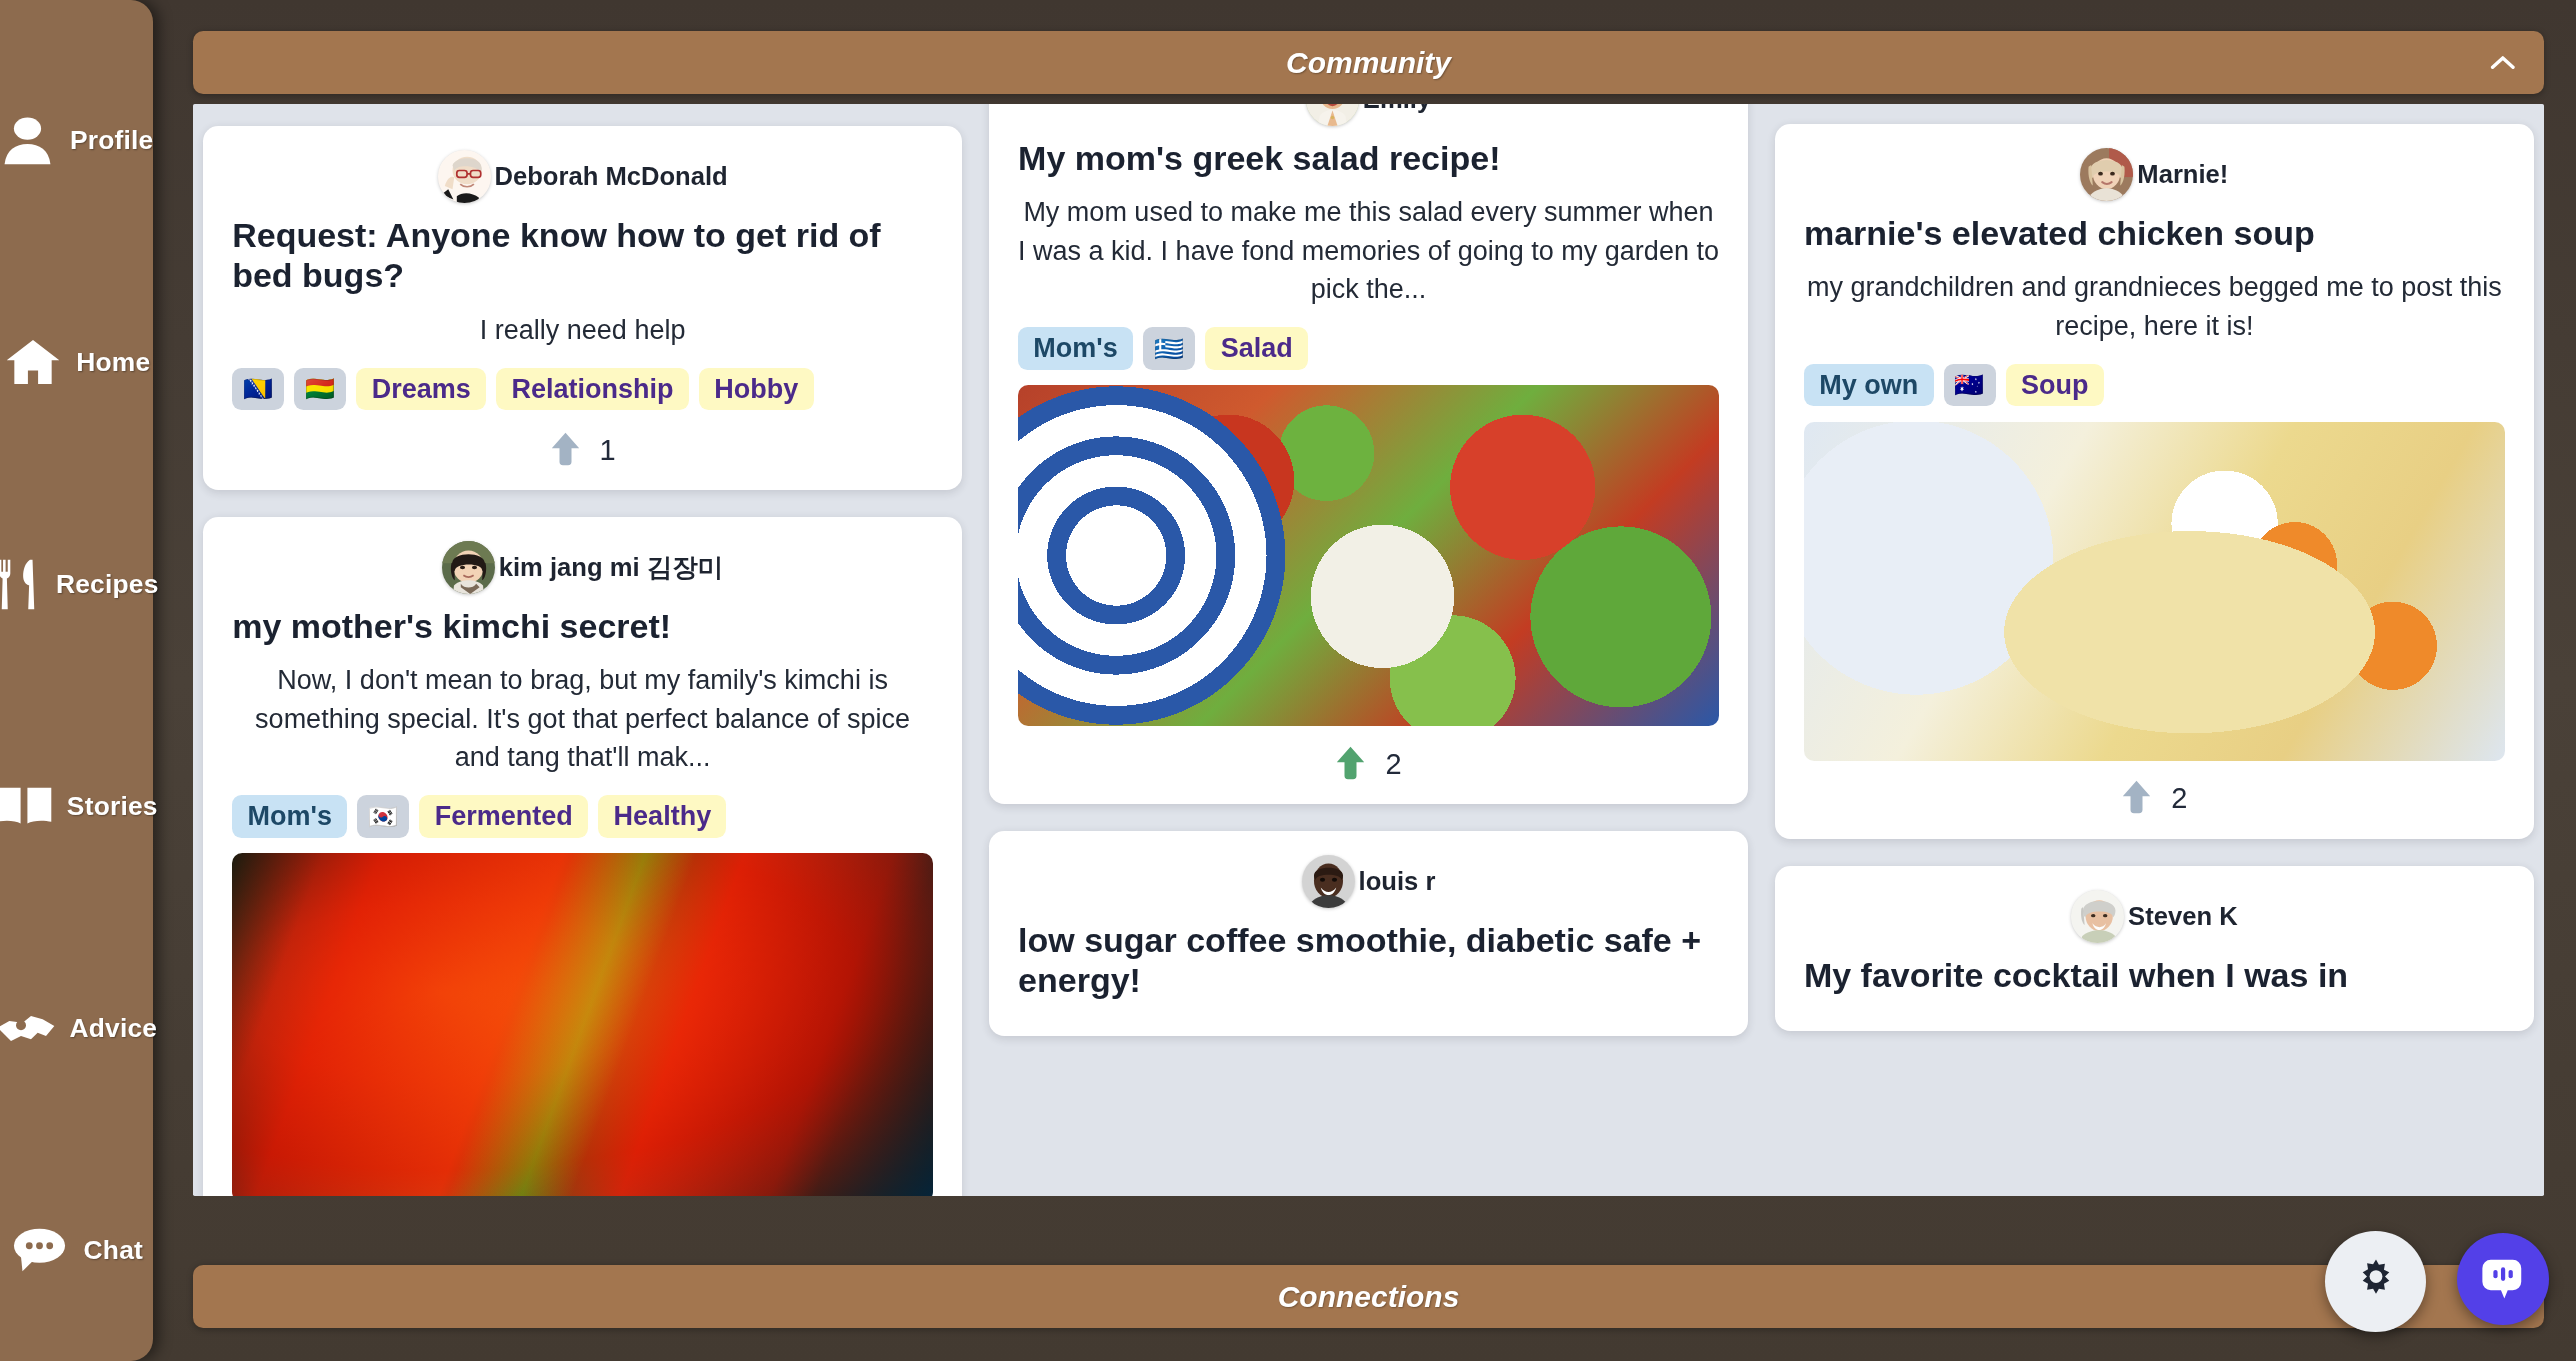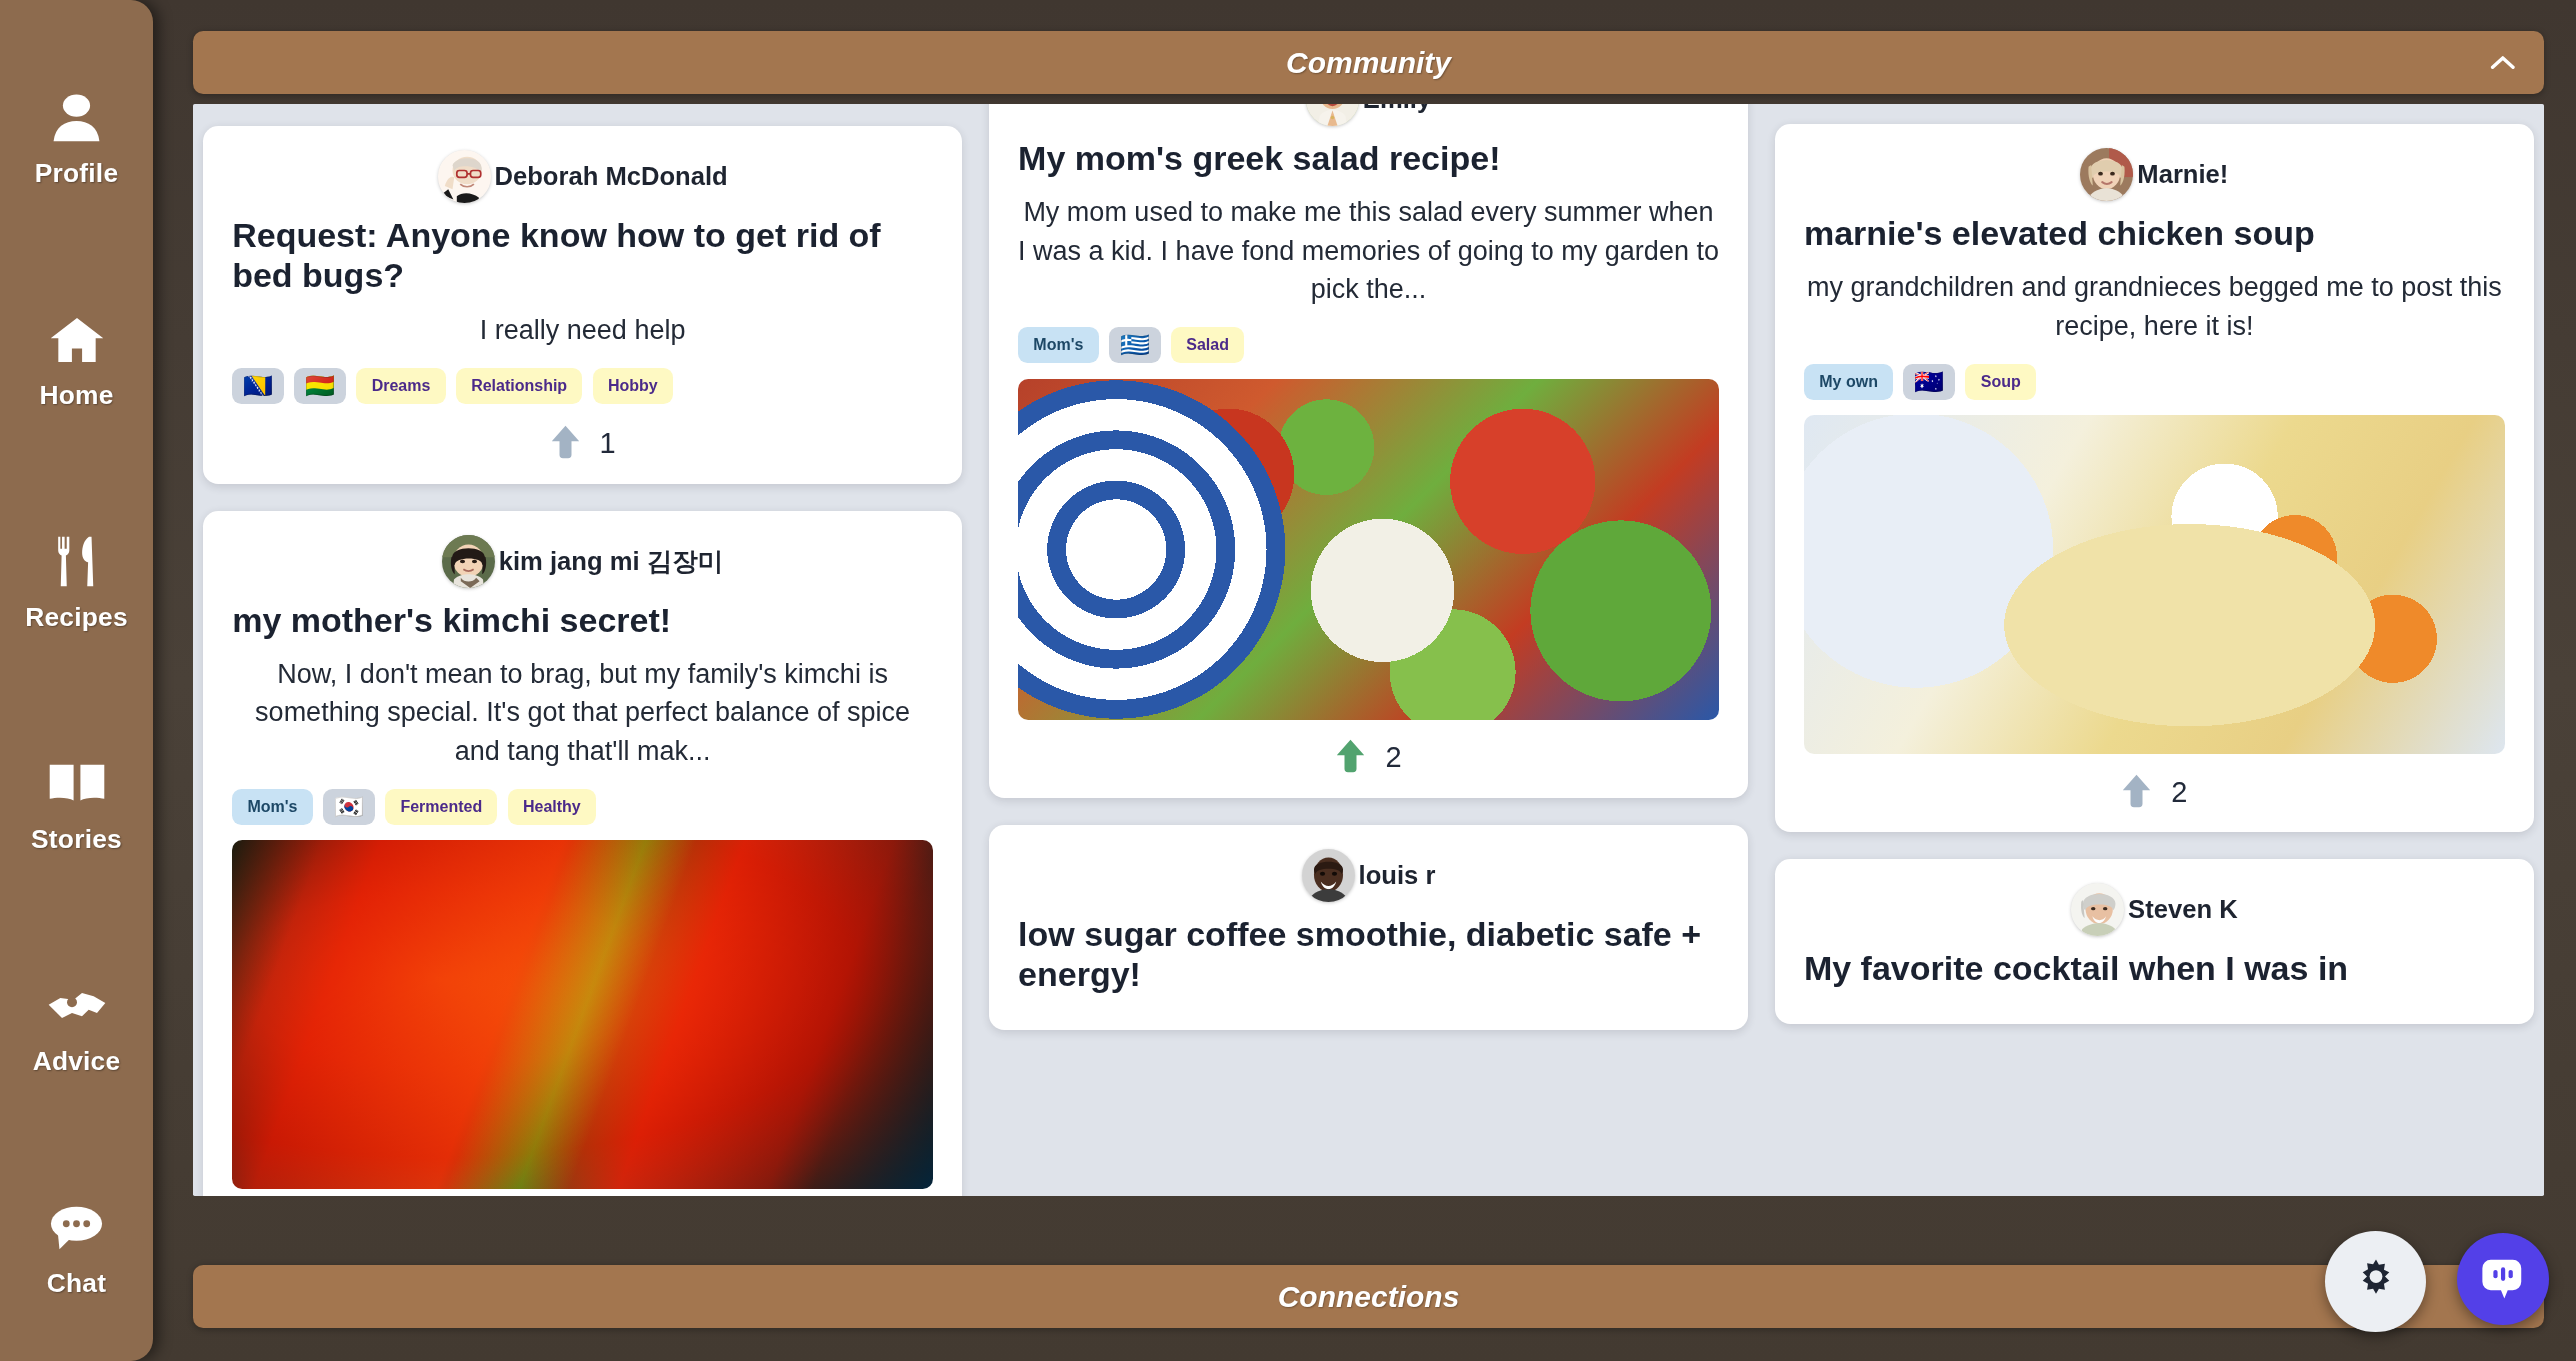--- a/index.html
+++ b/index.html
@@ -25,21 +25,21 @@
     box-shadow: 5.1px 0 13.6px rgba(0,0,0,.45);
     display: flex; flex-direction: column;
     align-items: center;
     padding-top: 29px;
     gap: 0;
     z-index: 5;
   }
   .nav-item {
     width: 154px;
     height: 228px;
-    display: flex; flex-direction: column;
+    display: flex; flex-direction: row;
     align-items: center; justify-content: center;
     gap: 13.6px;
     cursor: pointer;
     color: #ffffff;
   }
   .nav-icon { width: 60px; height: 53px; display: flex; align-items: center; justify-content: center; }
   .nav-icon svg { display: block; }
   .nav-label {
     font-size: 26.4px;
     font-weight: 700;
@@ -131,21 +131,21 @@
   .card-body {
     font-size: 27px; color: #232a36;
     line-height: 1.42;
     margin-bottom: 19px;
     text-align: center;
   }
   .tags { display: flex; flex-wrap: wrap; gap: 10.2px; margin-bottom: 15.3px; }
   .tag {
     border-radius: 9.4px;
     padding: 7.7px 15.3px;
-    font-size: 16px;
+    font-size: 27px;
     font-weight: 600;
     line-height: 1;
     display: flex; align-items: center;
     cursor: pointer;
   }
   .tag.purple { background: #fef9c3; color: #4b2a8a; }
   .tag.blue   { background: #c8e2f4; color: #1d4866; }
   .tag.flag   { background: #ccd3dd; color: #222; padding: 6px 11px; font-size: 24px; }
   .photo {
     width: 100%;

